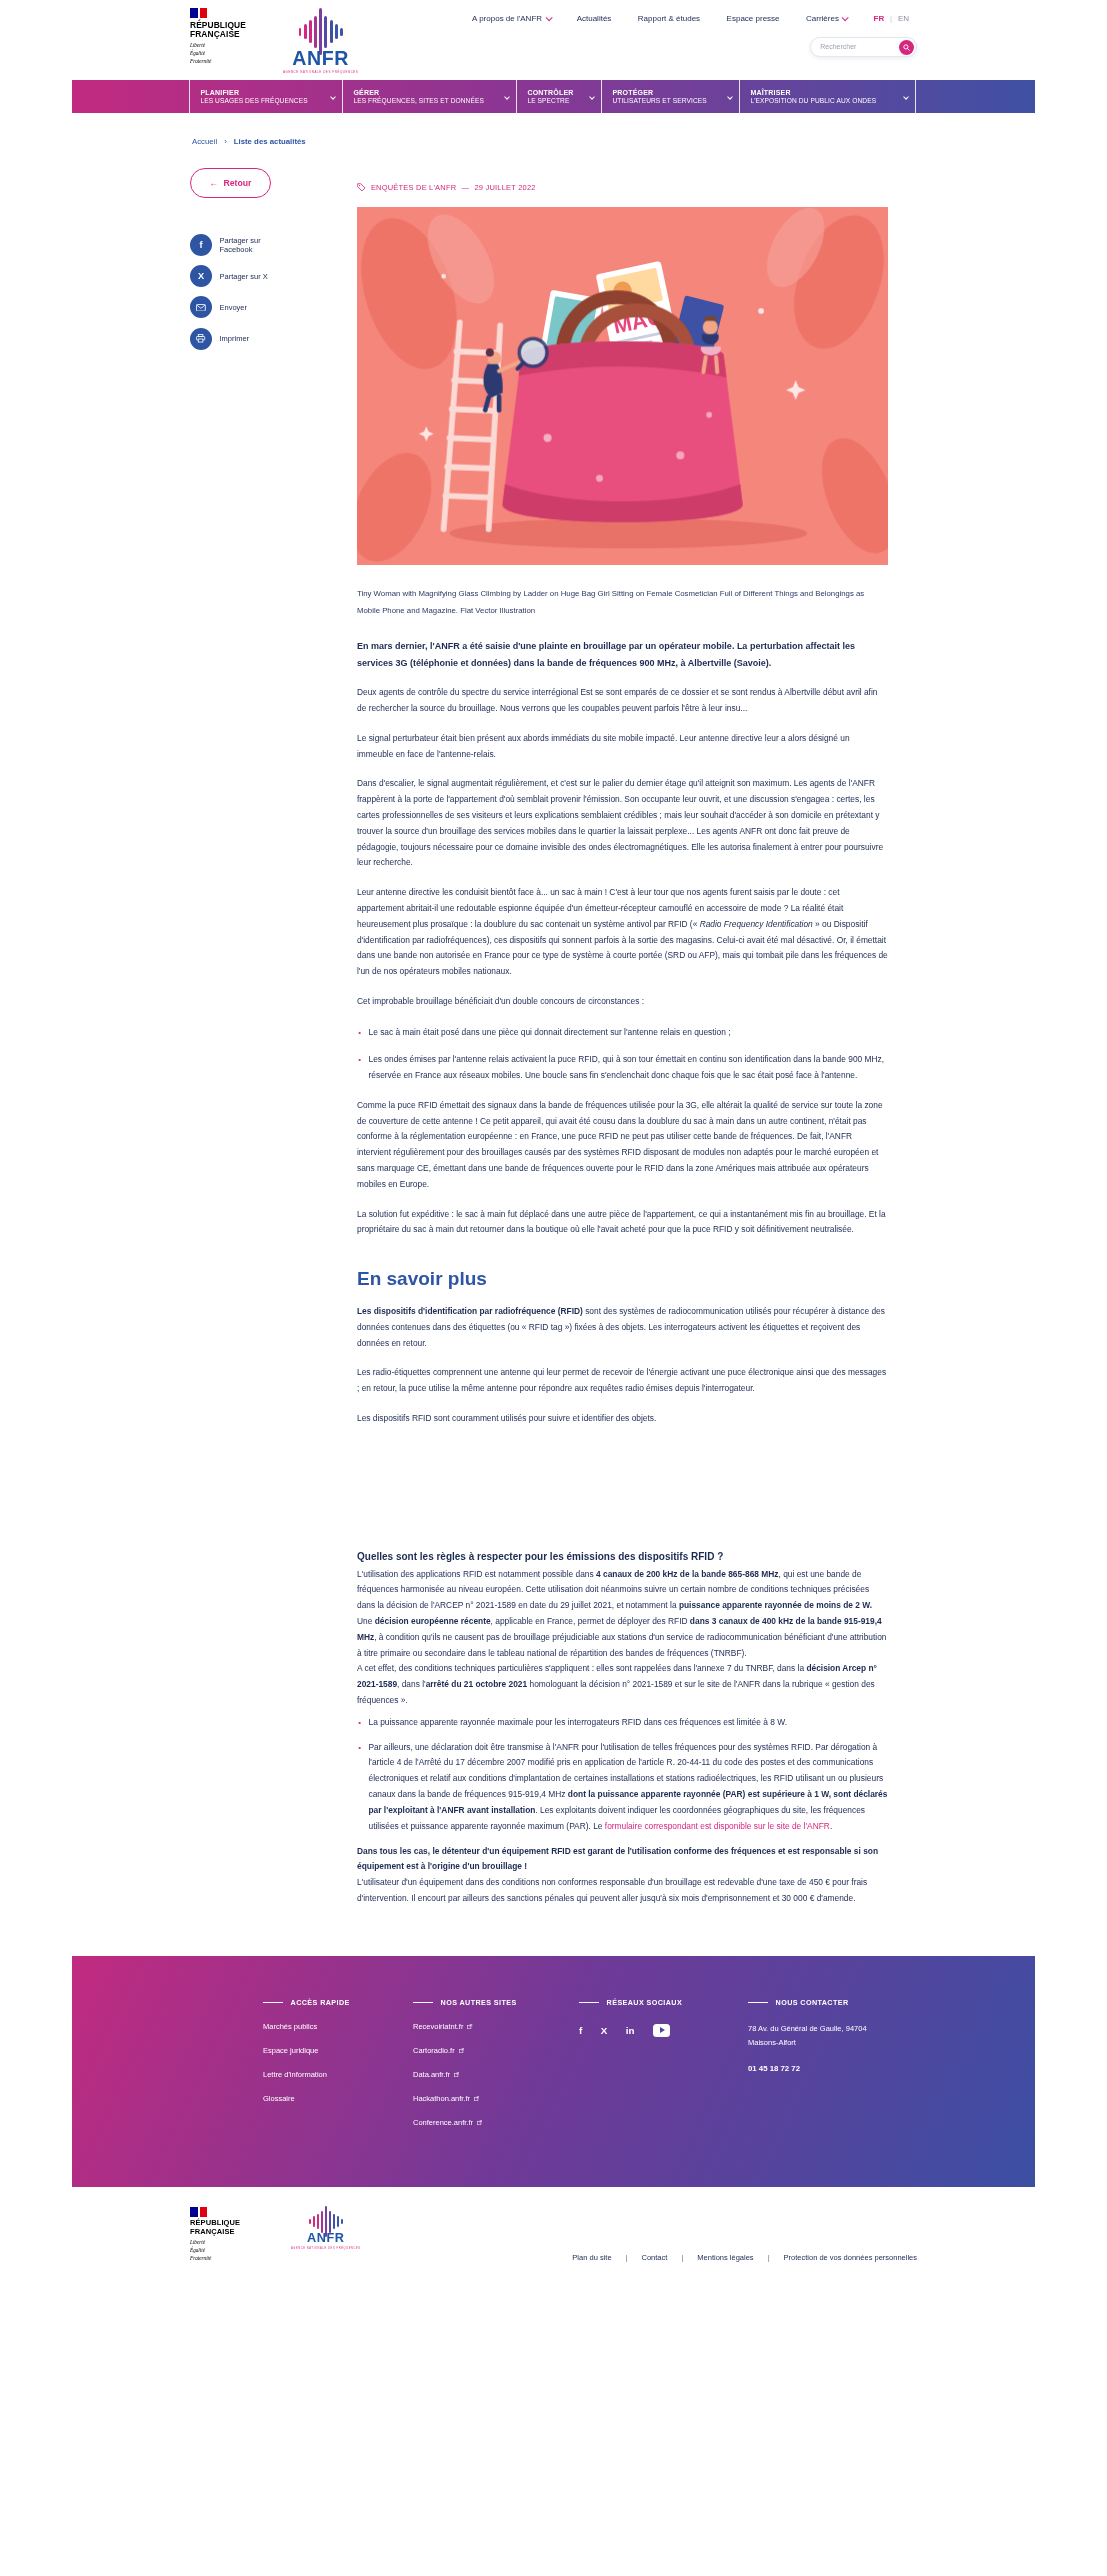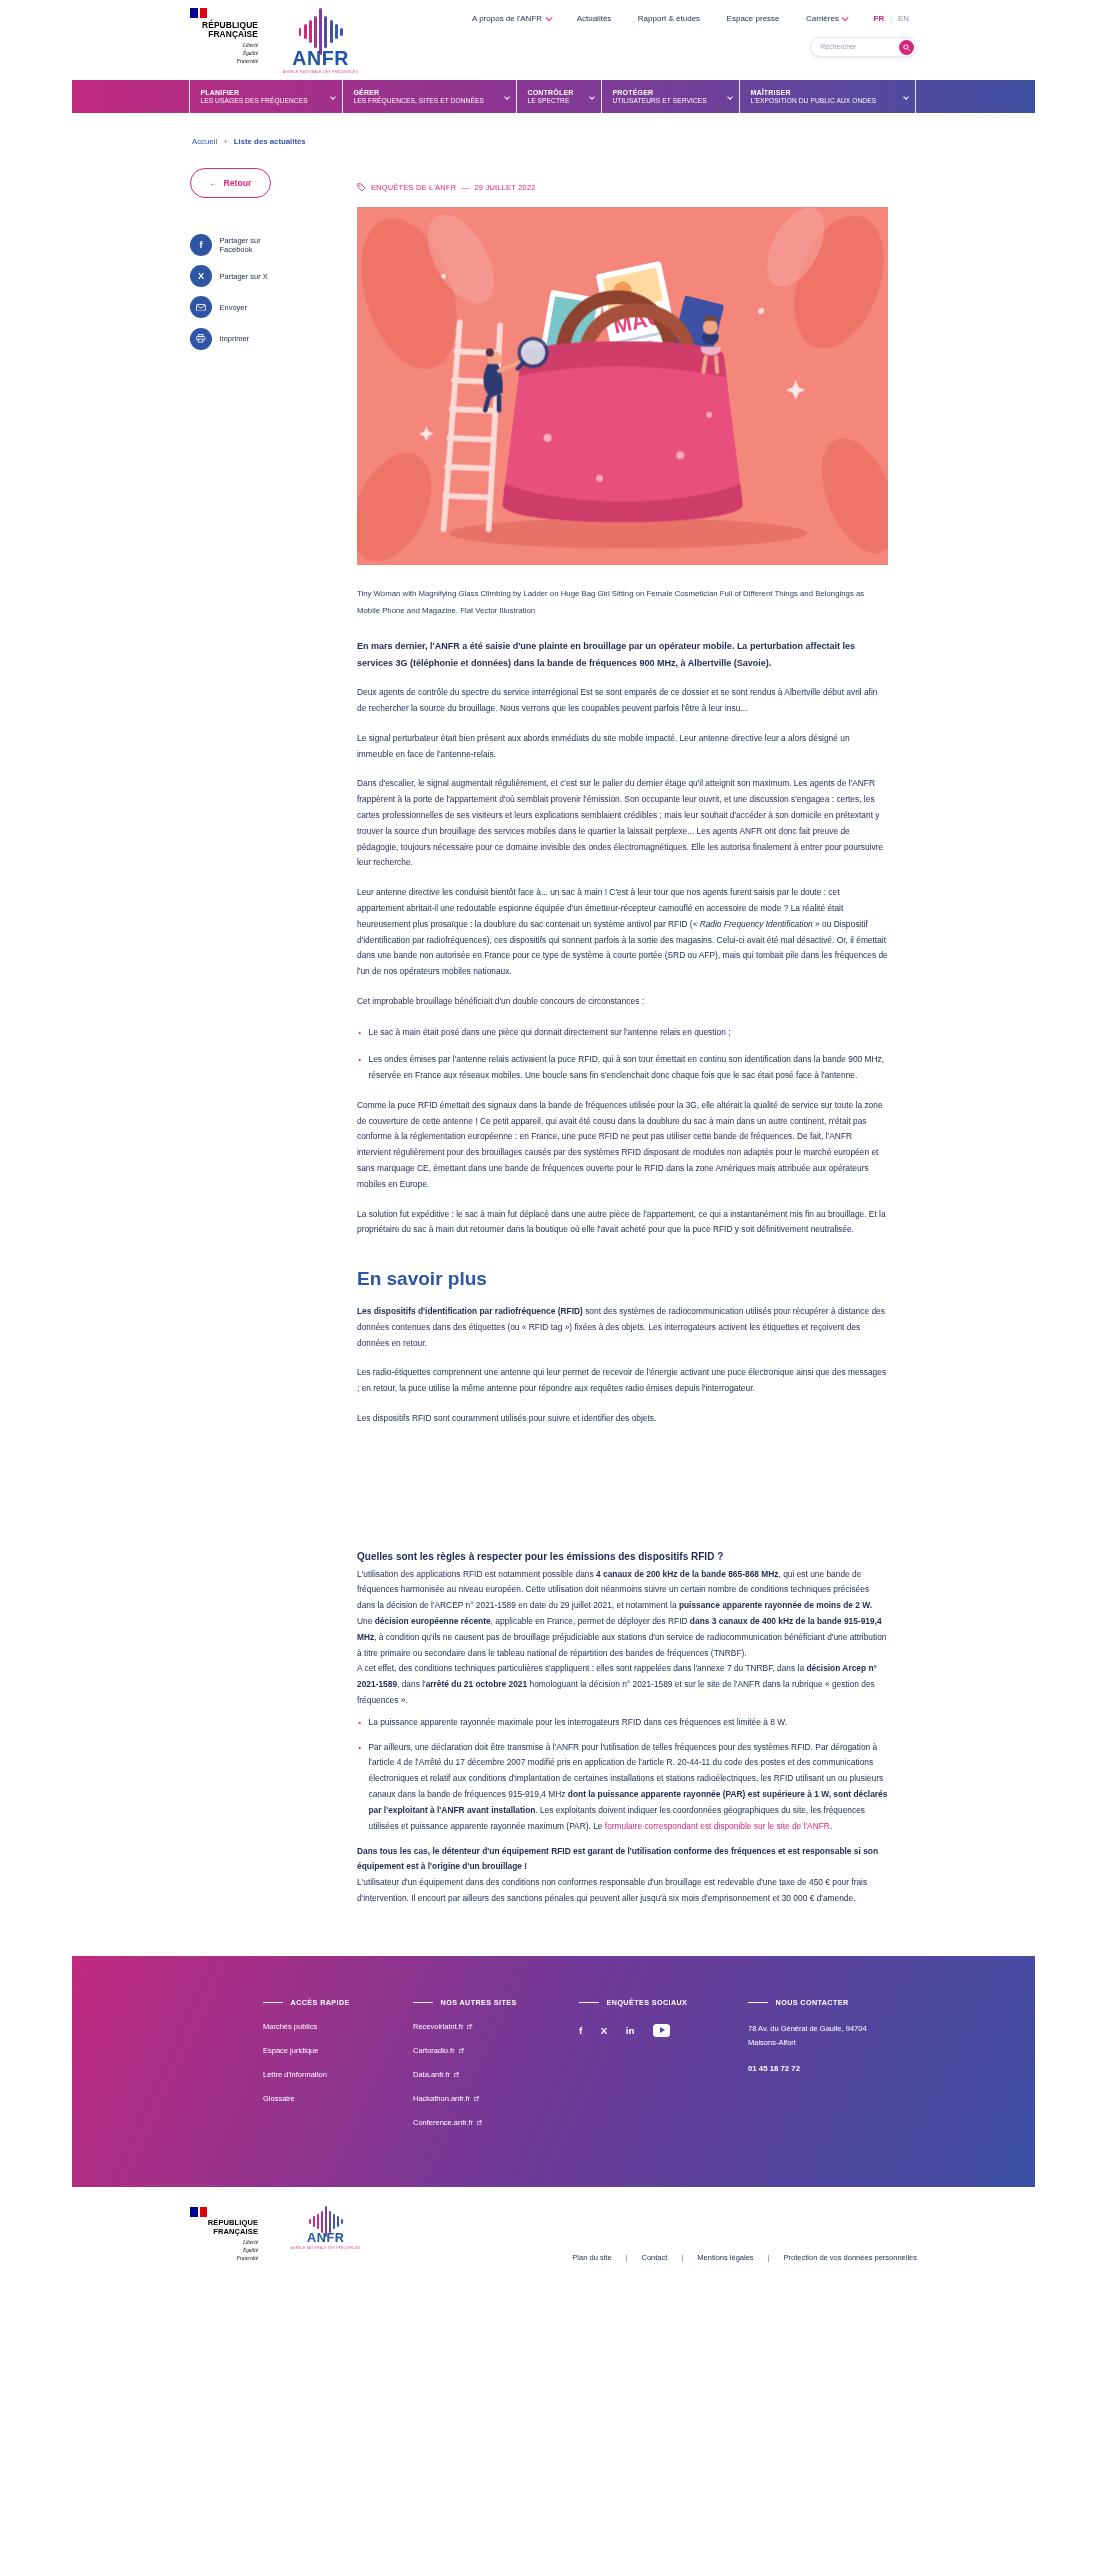--- a/index.html
+++ b/index.html
@@ -4,21 +4,21 @@
 <style>
   * { margin:0; padding:0; box-sizing:border-box; }
   html,body { background:#ffffff; }
   body {
     width:1107px; min-height:2576px; position:relative;
     font-family:"Liberation Sans", sans-serif; color:#1d2b54;
   }
   
   .site-header { position:relative; height:80px; background:#fff; }
   .logos { position:absolute; left:190px; top:8px; display:flex; gap:25px; align-items:flex-start; }
-  .rf-logo { width:68px;text-align:right; }
+  .rf-logo { width:68px; }
   .rf-flag { display:flex; gap:2.3px; margin-bottom:2.3px; }
   .rf-flag i { display:block; height:10.4px; }
   .rf-flag .b { width:7.5px; background:#000091; }
   .rf-flag .r { width:7.5px; background:#e1000f; }
   .rf-title { font-weight:bold; font-size:8.4px; line-height:1.12; color:#000; letter-spacing:0.1px; }
   .rf-motto { font-family:"Liberation Serif", serif; font-style:italic; font-size:5.2px; color:#000; margin-top:2.9px; line-height:1.5; }
   .anfr-logo { display:flex; flex-direction:column; align-items:center; margin-top:-1.2px; }
   .anfr-bars { display:flex; align-items:center; gap:2.3px; height:50px; }
   .anfr-bars i { display:block; width:2.9px; border-radius:1.7px; }
   .anfr-word { font-size:19.6px; font-weight:bold; color:#1f55a8; letter-spacing:0.6px; line-height:1; margin-top:-8px; }
@@ -441,21 +441,21 @@
           <rect x="0.7" y="2.3" width="6" height="6" fill="none" stroke="#fff" stroke-width="1.1"></rect>
           <polyline points="4.5,0.7 8.3,0.7 8.3,4.5" fill="none" stroke="#fff" stroke-width="1.1"></polyline>
           <line x1="8" y1="1" x2="4.5" y2="4.5" stroke="#fff" stroke-width="1.1"></line>
         </svg>
       </div>
   </div>
 
   <div class="fcol fc3" data-name="footer-col-reseaux-sociaux">
     <div class="fhead" data-name="footer-col-title">
         <i></i>
-        <span>ENQUÊTES SOCIAUX</span>
+        <span>RÉSEAUX SOCIAUX</span>
       </div>
     <div class="social-row" data-name="social-icons">
       <span class="social-ic" data-name="facebook-icon">f</span>
       <span class="social-ic" data-name="x-icon">X</span>
       <span class="social-ic" data-name="linkedin-icon">in</span>
       <span class="yt" data-name="youtube-icon">
           <i></i>
         </span>
     </div>
   </div>

